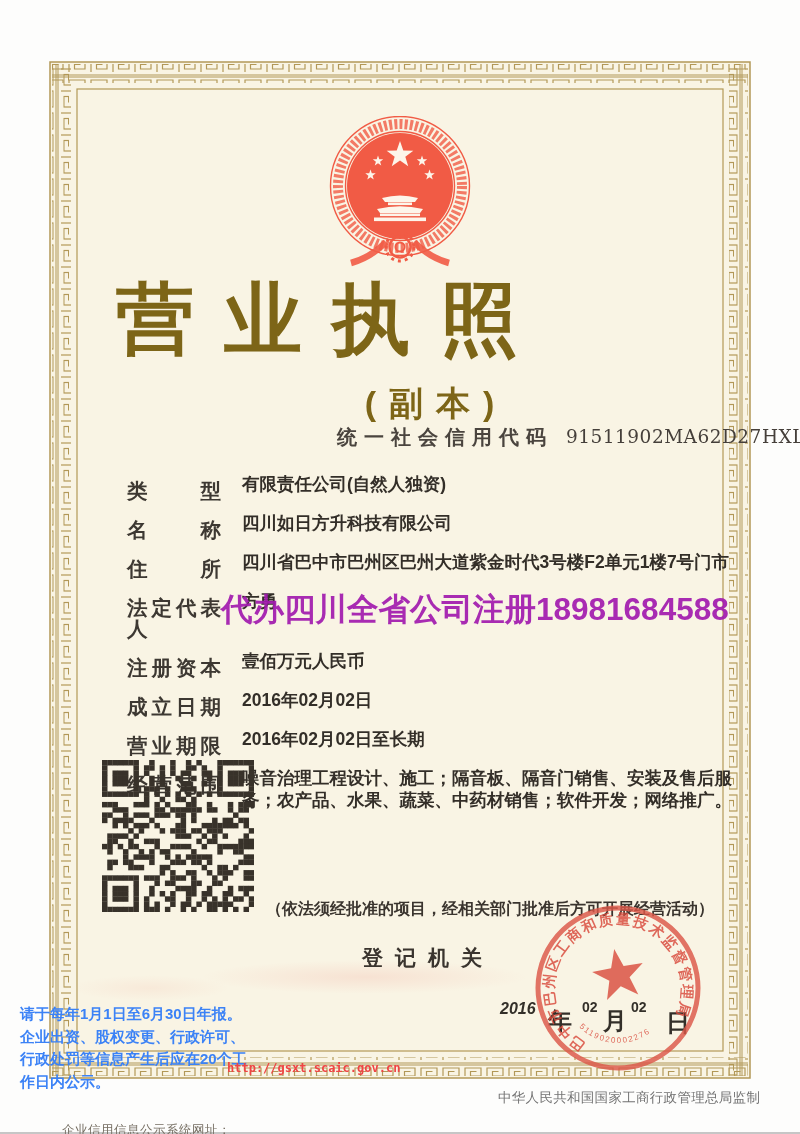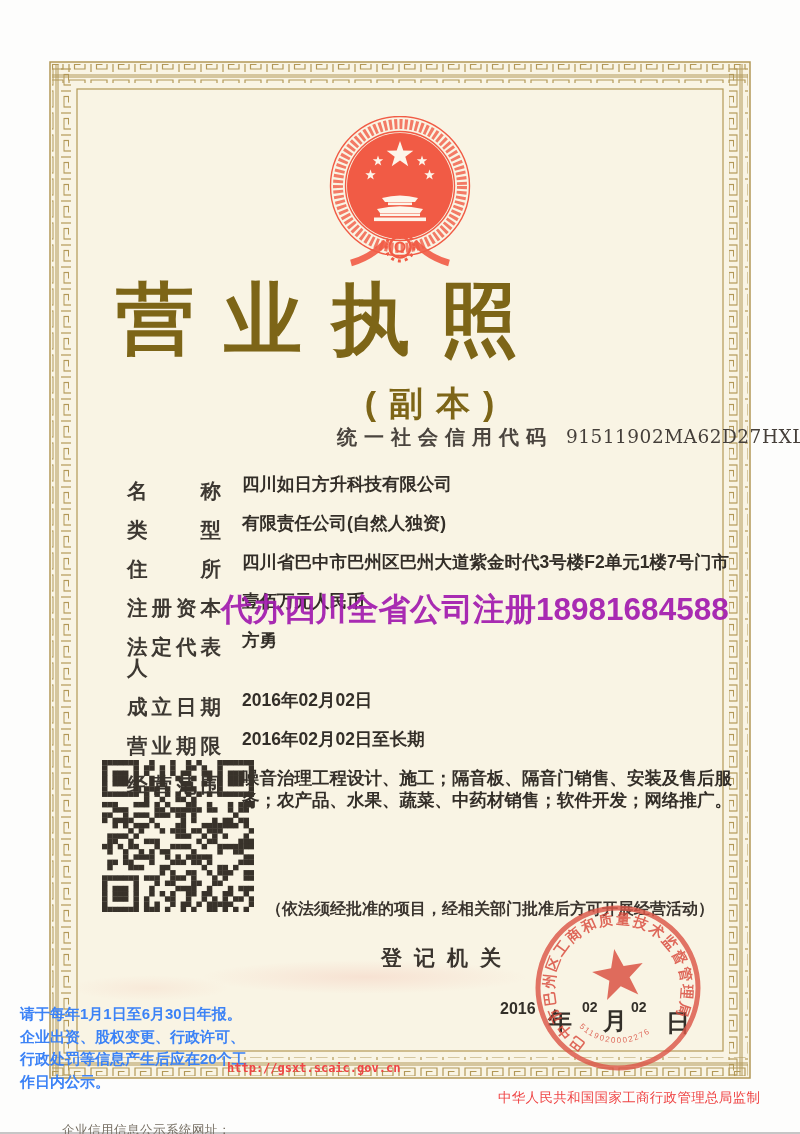--- a/index.html
+++ b/index.html
@@ -22,37 +22,37 @@
   .field-row{display:flex;align-items:flex-start;margin-bottom:12px;}
   .f-label{flex:0 0 94px;font-size:20.5px;line-height:21px;font-weight:600;color:#3d3832;
            text-align:justify;text-align-last:justify;margin-top:6px;}
   .f-value{margin-left:21px;font-size:17.5px;line-height:21.5px;font-weight:600;color:#332e28;}
   
   .watermark{left:221px;top:589px;font-size:31.5px;font-weight:600;color:#a21caf;opacity:.93;
              white-space:nowrap;z-index:8;}
   
   .qr{left:102px;top:760px;width:152px;height:152px;z-index:2;}
   .approval{left:266px;top:899px;width:460px;font-size:16px;font-weight:600;color:#3a342e;z-index:2;}
-  .reg-auth{left:381px;top:944px;font-size:21px;font-weight:600;letter-spacing:12px;color:#3a342e;z-index:2;}
+  .reg-auth{left:362px;top:944px;font-size:21px;font-weight:600;letter-spacing:12px;color:#3a342e;z-index:2;}
   
   .d{z-index:4;color:#332f29;font-weight:600;}
-  .d-year{left:500px;top:1000px;font-size:16px;}
+  .d-year{left:500px;top:1000px;font-size:16px;font-style:italic;}
   .d-cy{left:548px;top:1005px;font-size:24px;}
   .d-month{left:582px;top:999px;font-size:14px;font-weight:700;}
   .d-cm{left:603px;top:1005px;font-size:24px;}
   .d-day{left:631px;top:999px;font-size:14px;font-weight:700;}
   .d-cd{left:666px;top:1007px;font-size:24px;}
   .stamp{left:528px;top:898px;width:180px;height:180px;z-index:5;}
   
   .annual{left:20px;top:1003px;width:245px;font-size:15px;line-height:22.5px;font-weight:600;
           color:#3b82f6;z-index:6;}
   .url{left:227px;top:1061px;font-size:12px;font-weight:bold;color:#ef4444;z-index:6;
        font-family:"DejaVu Sans Mono","Liberation Mono",monospace;}
   .site-label{left:62px;top:1090px;font-size:12.5px;color:#756e62;letter-spacing:.5px;z-index:6;margin-top:32px;}
-  .issuer{left:498px;top:1089px;font-size:13.5px;color:#ef4444;letter-spacing:.3px;z-index:6;}
+  .issuer{left:498px;top:1089px;font-size:13.5px;color:#737373;letter-spacing:.3px;z-index:6;}
   
   .ghost{z-index:1;pointer-events:none;}
   .ghost1{left:200px;top:960px;width:330px;height:34px;
           background:radial-gradient(ellipse at center,rgba(236,130,118,.16),transparent 70%);}
   .ghost2{left:70px;top:975px;width:160px;height:26px;
           background:radial-gradient(ellipse at center,rgba(236,140,120,.10),transparent 70%);}
 </style>
 </head>
 <body>
 
@@ -106,42 +106,42 @@
     </g>
   </svg>
 
   <div class="abs title">营业执照</div>
   <div class="abs subtitle">(副本)</div>
   <div class="abs code-label">统一社会信用代码</div>
   <div class="abs code-value">91511902MA62D27HXL</div>
 
   <div class="abs fields">
   <div class="field-row">
+    <div class="f-label">类型</div>
+    <div class="f-value">有限责任公司(自然人独资)</div>
+  </div>
+
+  <div class="field-row">
     <div class="f-label">名称</div>
     <div class="f-value">四川如日方升科技有限公司</div>
   </div>
 
   <div class="field-row">
-    <div class="f-label">类型</div>
-    <div class="f-value">有限责任公司(自然人独资)</div>
-  </div>
-
-  <div class="field-row">
     <div class="f-label">住所</div>
     <div class="f-value">四川省巴中市巴州区巴州大道紫金时代3号楼F2单元1楼7号门市</div>
   </div>
 
   <div class="field-row">
+    <div class="f-label">法定代表人</div>
+    <div class="f-value">方勇</div>
+  </div>
+
+  <div class="field-row">
     <div class="f-label">注册资本</div>
     <div class="f-value">壹佰万元人民币</div>
-  </div>
-
-  <div class="field-row">
-    <div class="f-label">法定代表人</div>
-    <div class="f-value">方勇</div>
   </div>
 
   <div class="field-row">
     <div class="f-label">成立日期</div>
     <div class="f-value">2016年02月02日</div>
   </div>
 
   <div class="field-row">
     <div class="f-label">营业期限</div>
     <div class="f-value">2016年02月02日至长期</div>

